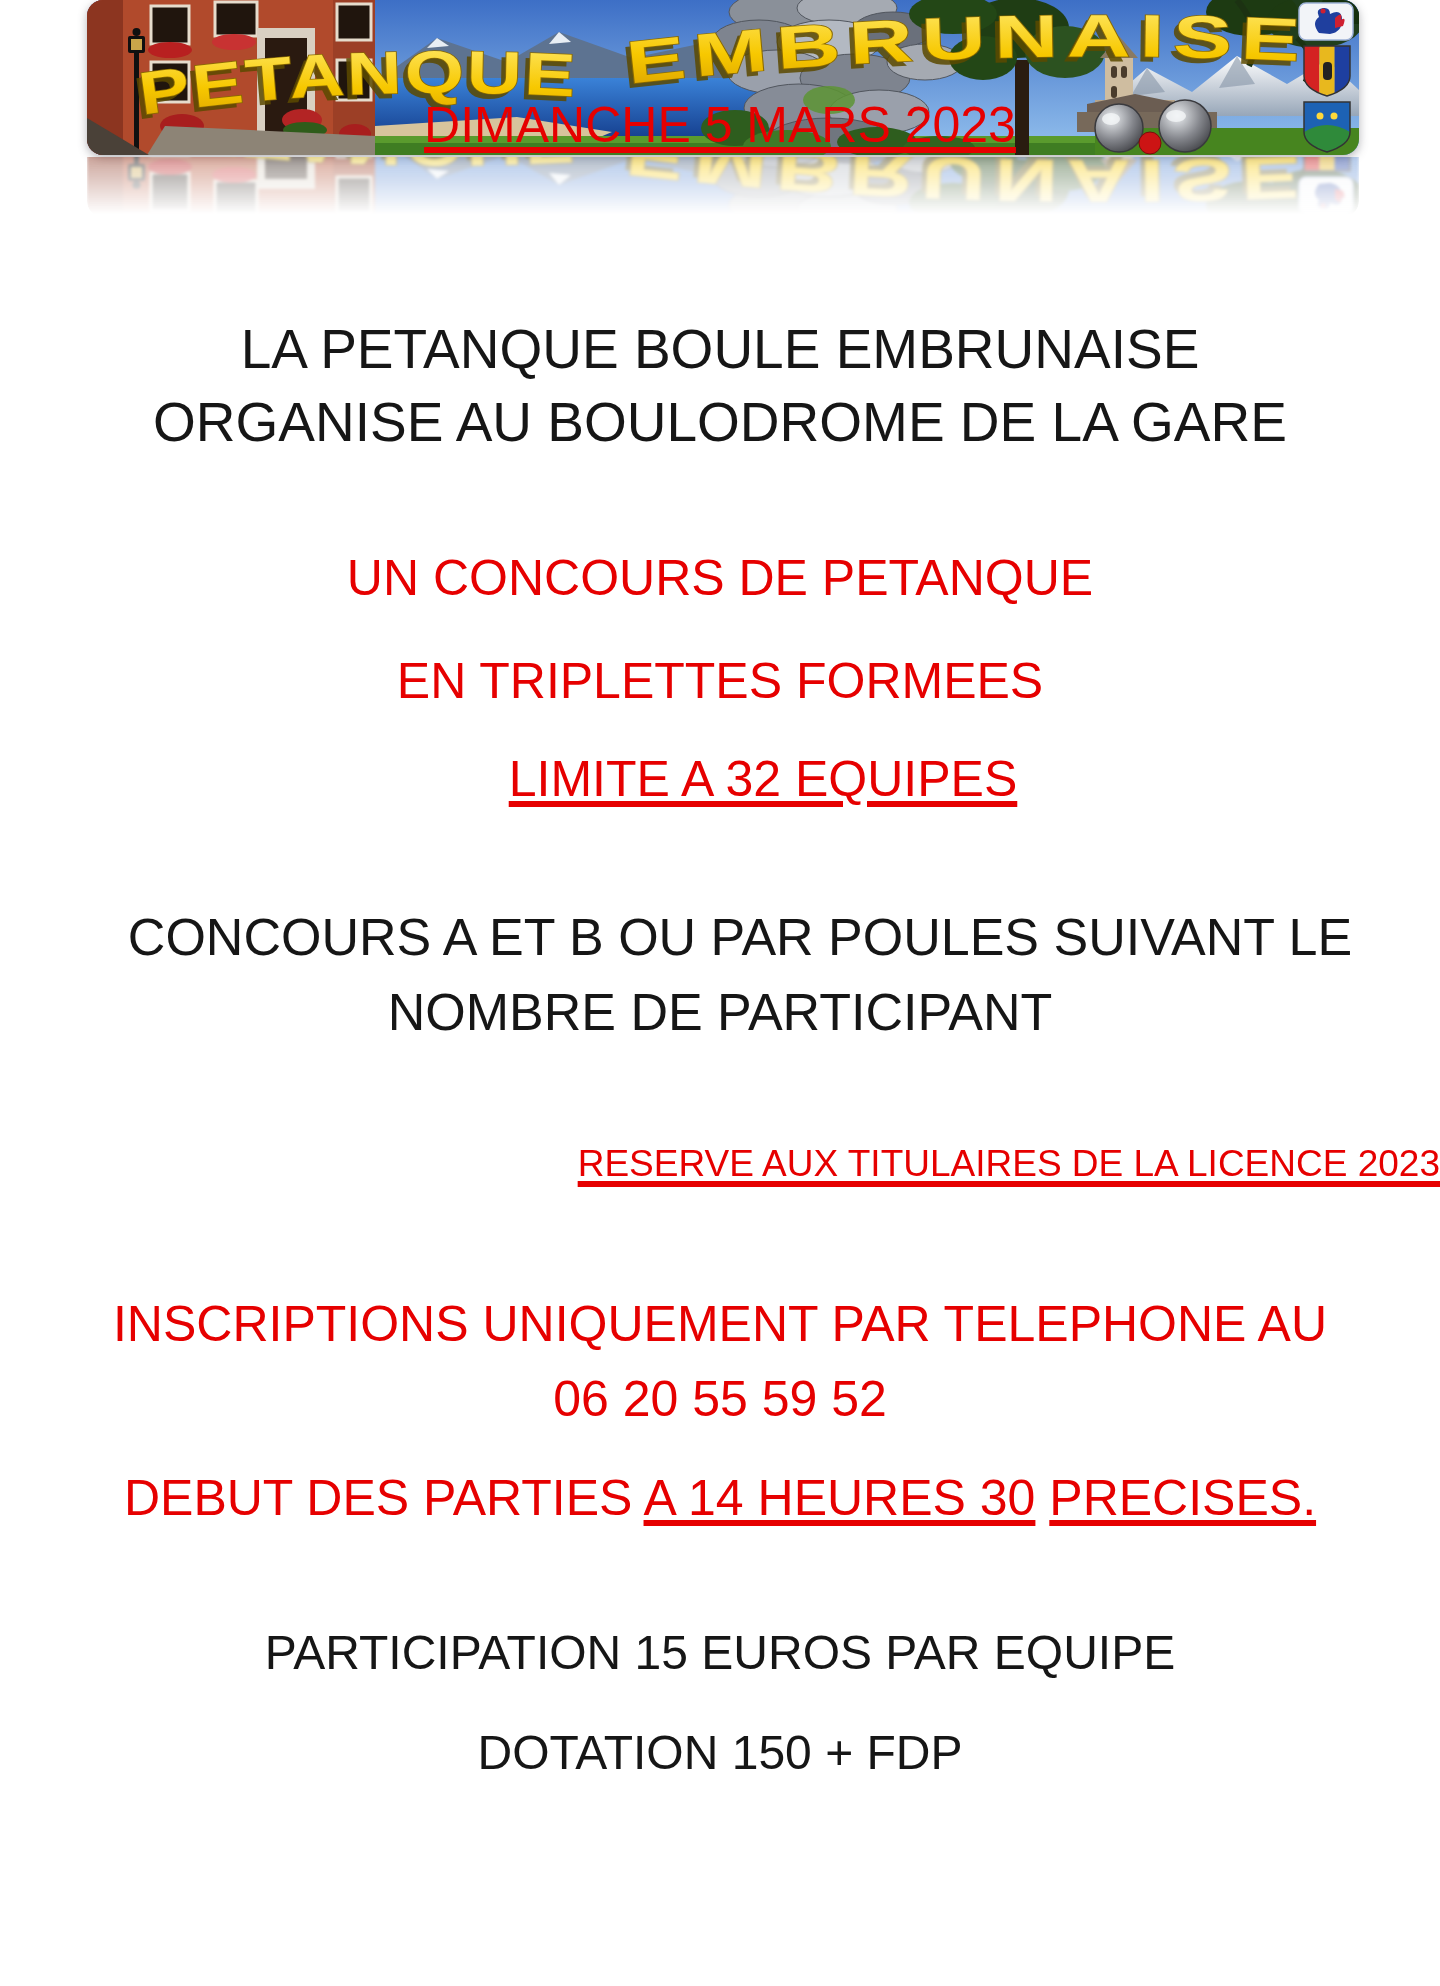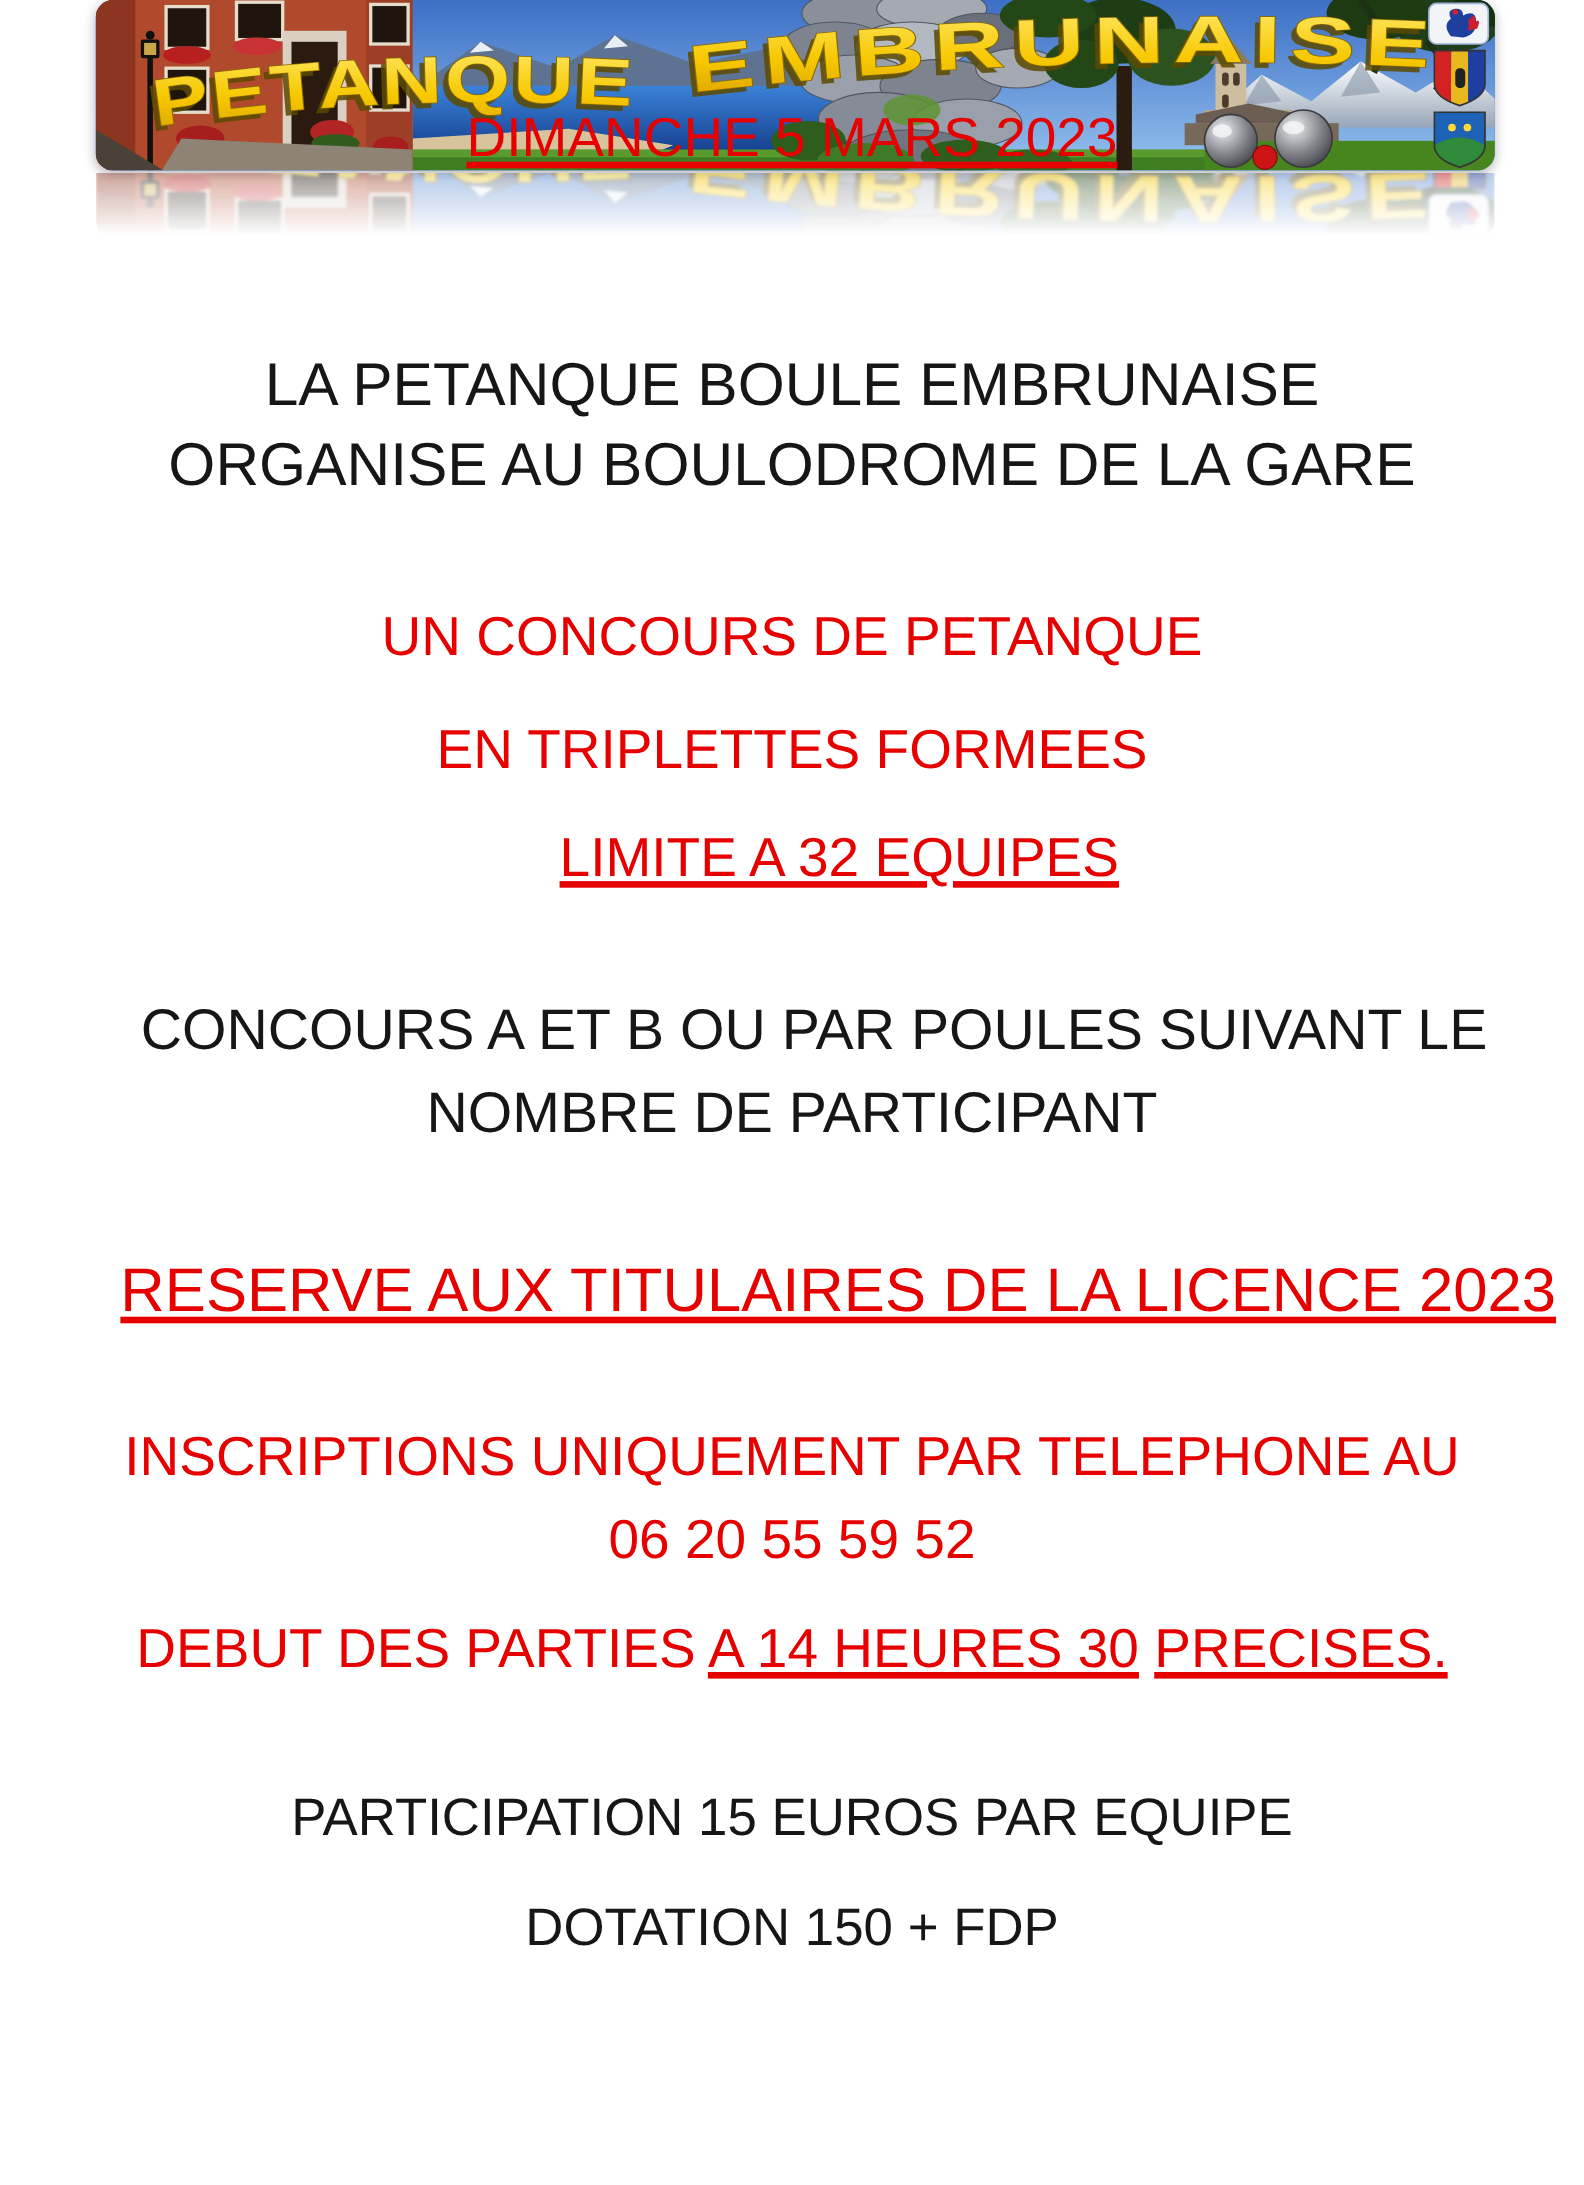--- a/index.html
+++ b/index.html
@@ -38,21 +38,21 @@
     text-underline-offset:5px;
   }
   .l-date   {top:100px;font-size:50px;z-index:6;}
   .l-intro1 {top:295px;font-size:55px;margin-top:27px;}
   .l-intro2 {top:395px;font-size:55px;}
   .l-event1 {top:553px;font-size:50px;}
   .l-event2 {top:656px;font-size:50px;}
   .l-event3 {top:754px;font-size:50px;margin-left:43px;}
   .l-format1{top:911px;font-size:52px;padding-left:40px;}
   .l-format2{top:986px;font-size:52px;}
-  .l-license{top:1145px;font-size:56px;text-align:center;padding-left:84px;}
+  .l-license{top:1145px;font-size:37px;text-align:right;padding-left:84px;}
   .l-insc   {top:1299px;font-size:50px;}
   .l-phone  {top:1374px;font-size:50px;}
   .l-start  {top:1473px;font-size:50px;white-space:pre-wrap;}
   .l-fee    {top:1629px;font-size:48px;}
   .l-prize  {top:1729px;font-size:48px;}
 </style>
 </head>
 <body>
 
 <div class="banner">

